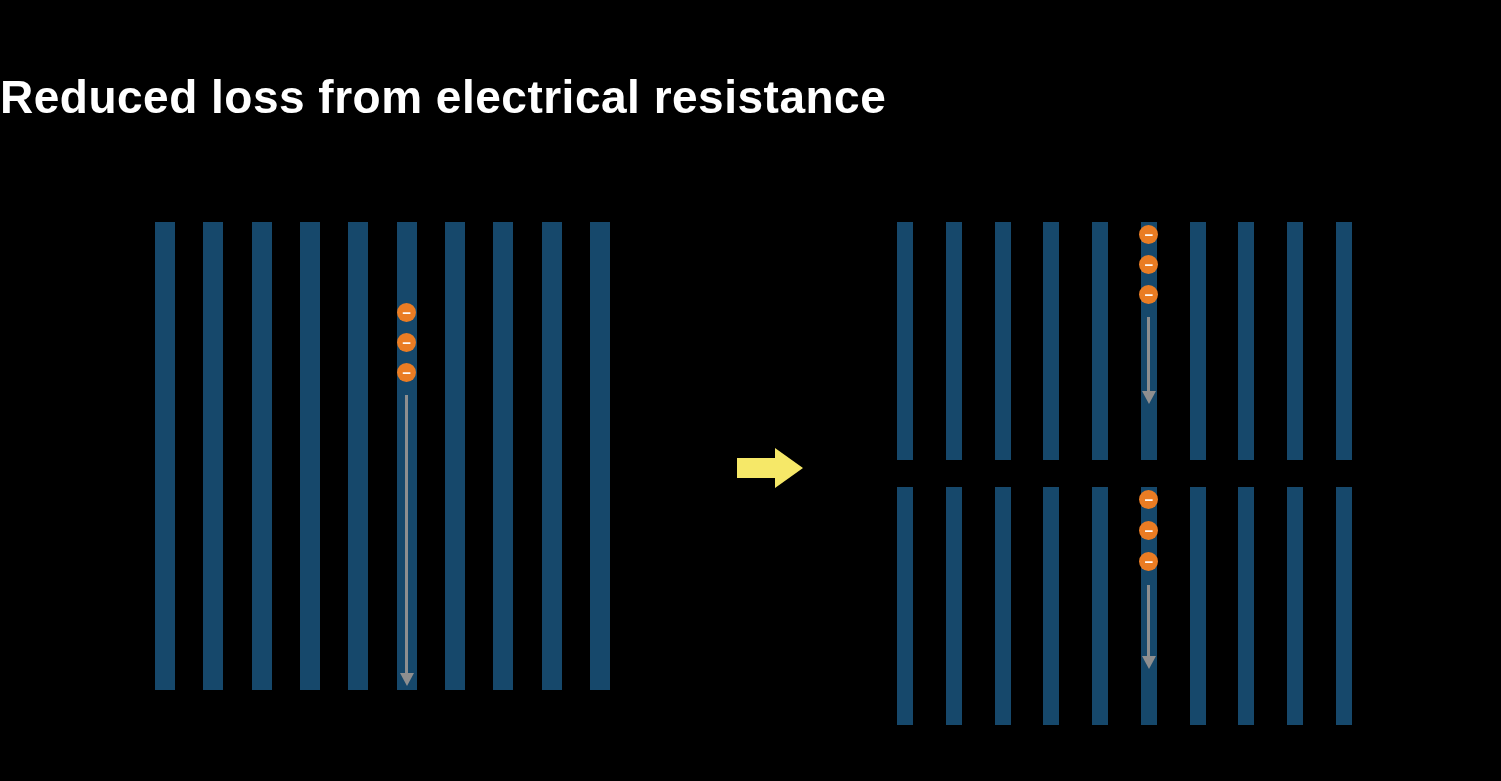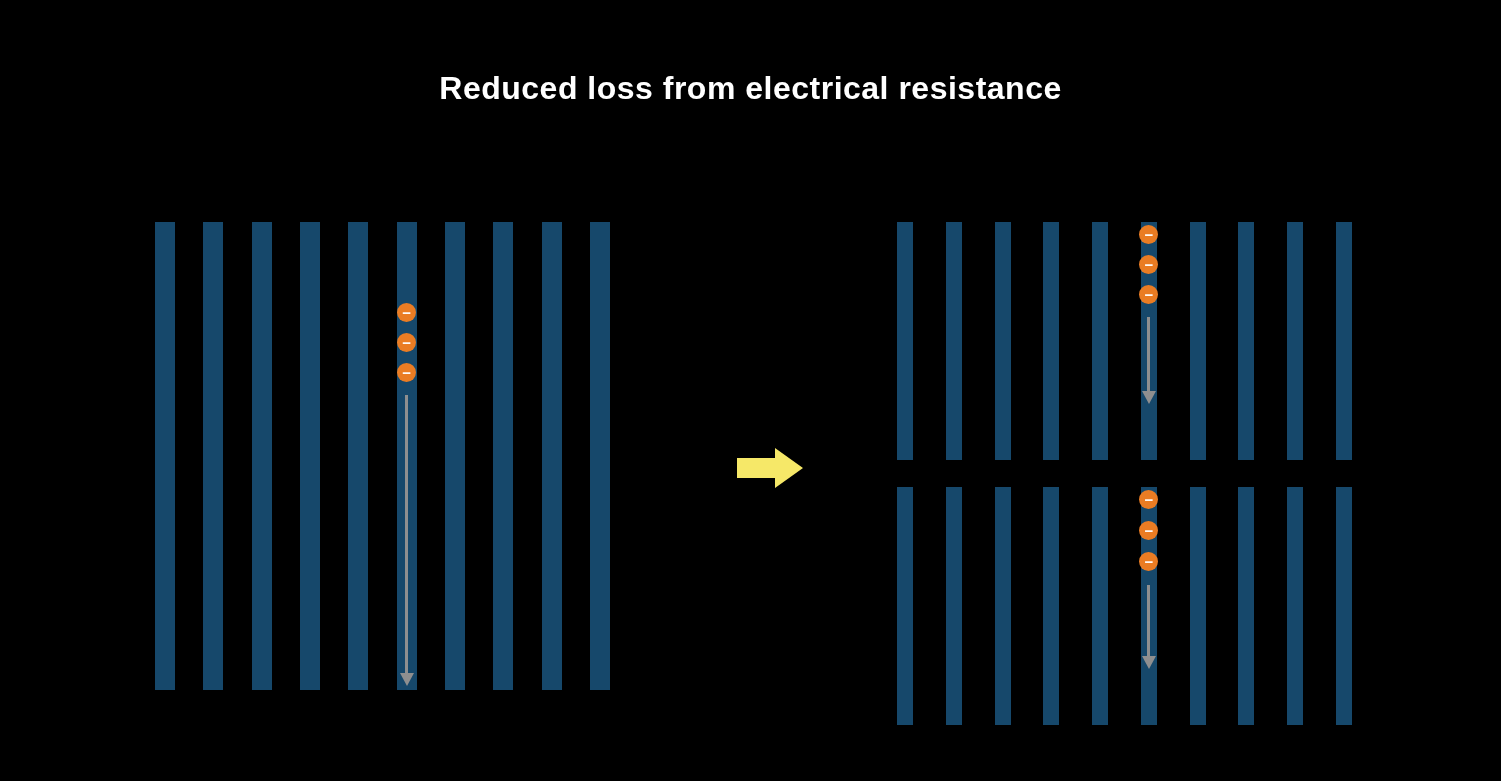--- a/index.html
+++ b/index.html
@@ -14,22 +14,21 @@
     height: 781px;
     background: var(--c-background, #000);
     overflow: hidden;
   }
   .title {
     position: absolute;
     top: 70px;
     left: 0;
     width: 100%;
     margin: 0;
-    text-align: center;
-    font-size: 32px;
+    font-size: 46px;
     font-weight: bold;
     letter-spacing: 0.5px;
     color: var(--c-title, #fff);
   }
   .panel {
     position: absolute;
   }
   .panel-left   { left: 155px; top: 222px; width: 455px; height: 468px; }
   .panel-rtop   { left: 897px; top: 222px; width: 455px; height: 238px; }
   .panel-rbot   { left: 897px; top: 487px; width: 455px; height: 238px; }

